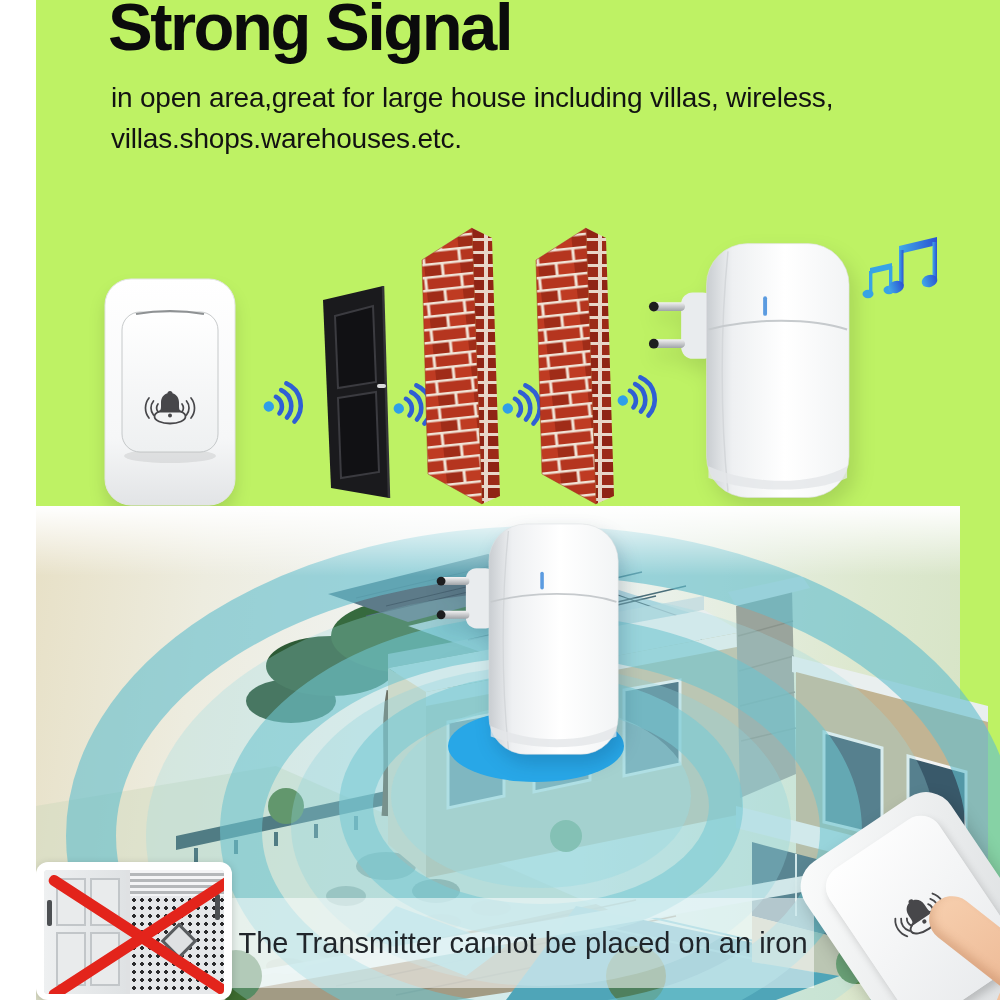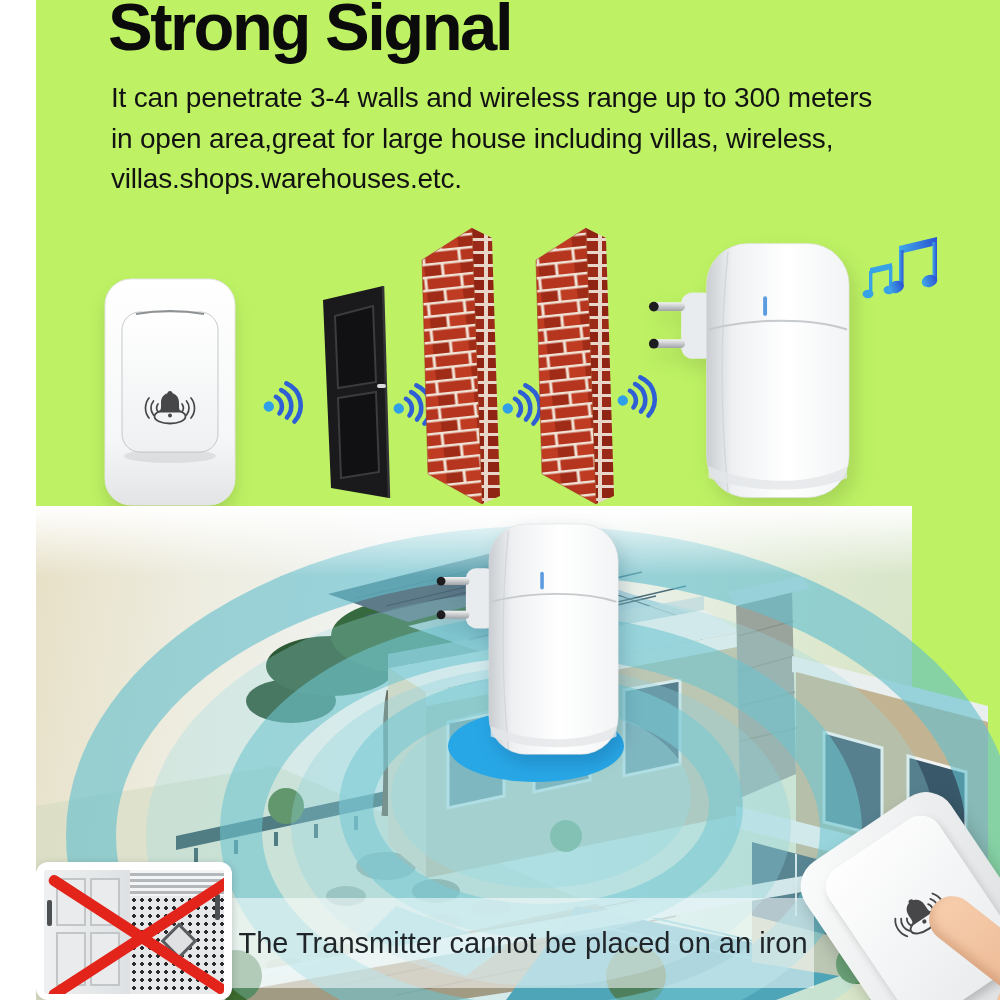--- a/index.html
+++ b/index.html
@@ -21,21 +21,21 @@
   .w1{left:222px;top:376px;} .w2{left:352px;top:378px;}
   .w3{left:461px;top:378px;} .w4{left:576px;top:370px;}
   .wall{position:absolute;width:82px;height:280px;top:226px;}
   .wall1{left:384px;} .wall2{left:498px;}
   .receiver-top{position:absolute;left:610px;top:238px;width:205px;height:267px;
                 filter:drop-shadow(6px 10px 10px rgba(0,0,0,.12));}
   .notes{position:absolute;left:820px;top:236px;width:88px;height:66px;}
 
   
   .scene{position:absolute;left:0;top:506px;width:876px;height:494px;
-         background:linear-gradient(98deg,#e7e0c6 0%,#edecdf 18%,#f0f3f1 38%,#ecf2ee 60%,#dde8cf 85%,#d5e3c4 100%);}
+         background:linear-gradient(98deg,#e7e0c6 0%,#edecdf 18%,#f0f3f1 38%,#ecf2ee 60%,#dde8cf 85%,#d5e3c4 100%);padding-left:48px;}
   .scene::before{content:'';position:absolute;left:0;top:0;right:0;height:70px;
          background:linear-gradient(#ffffff,rgba(255,255,255,0));z-index:2;}
   .scene-art{position:absolute;left:0;top:0;width:1000px;height:494px;z-index:1;}
   .receiver-scene{position:absolute;left:398px;top:13px;width:186px;height:242px;z-index:3;
                   filter:drop-shadow(5px 9px 9px rgba(0,30,60,.18));}
 
   
   .note-band{position:absolute;left:196px;top:392px;width:582px;height:90px;z-index:4;
              background:rgba(255,255,255,.54);display:flex;flex-direction:column;
              justify-content:center;text-align:center;}
@@ -144,21 +144,20 @@
         <path d="M64 92 C110 80 170 80 206 92" stroke="#c6cacd" stroke-width="2" fill="none"></path>
         <rect x="120" y="58" width="4" height="20" rx="2" fill="#5b9be0"></rect>
         <path d="M64 232 C110 252 170 252 206 232 L206 244 C170 260 110 260 64 244 Z" fill="#e3e6e8" opacity=".8"></path>
       </symbol>
     </defs>
   </svg>
 
   <header class="hero">
     <h1>Strong Signal</h1>
     <p class="desc">
-      <span>It can penetrate 3-4 walls and wireless range up to 300 meters</span>
       <span>in open area,great for large house including villas, wireless,</span>
       <span>villas.shops.warehouses.etc.</span>
     </p>
   </header>
 
   <section>
 
     <svg class="transmitter" viewBox="0 0 132 230">
       <rect x="1" y="1" width="130" height="226" rx="26" fill="url(#gTrans)" stroke="#e3e4e6"></rect>
       <ellipse cx="66" cy="178" rx="46" ry="7" fill="rgba(0,0,0,.08)"></ellipse>

